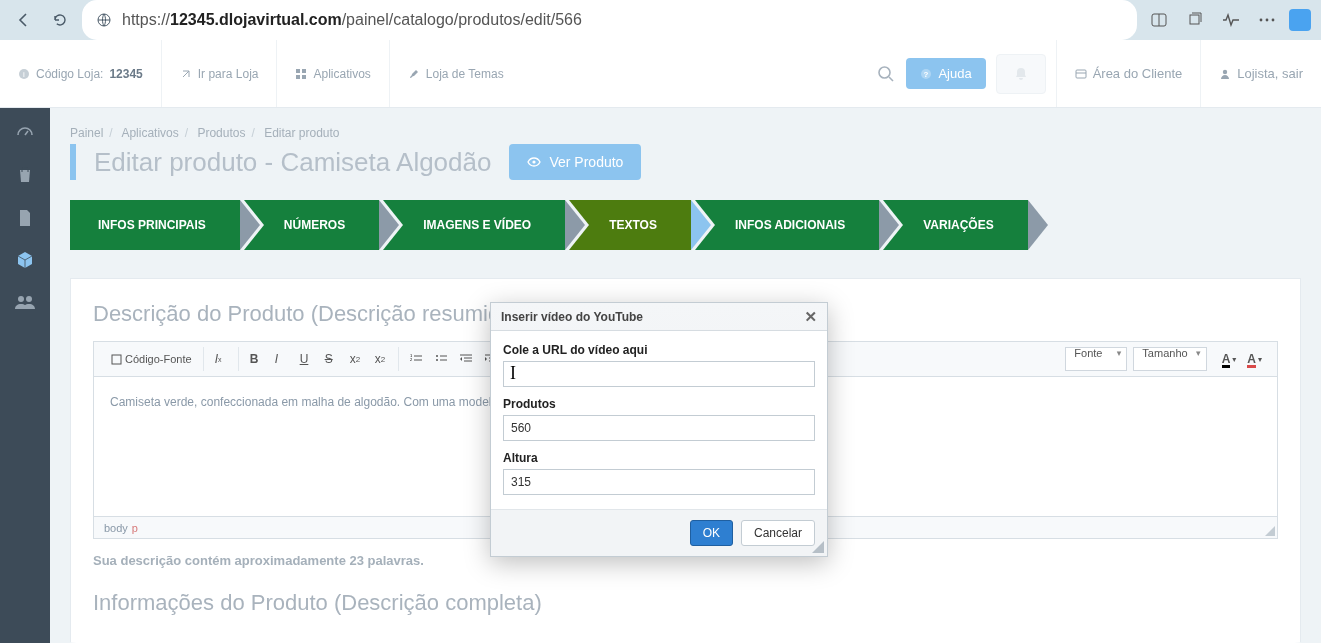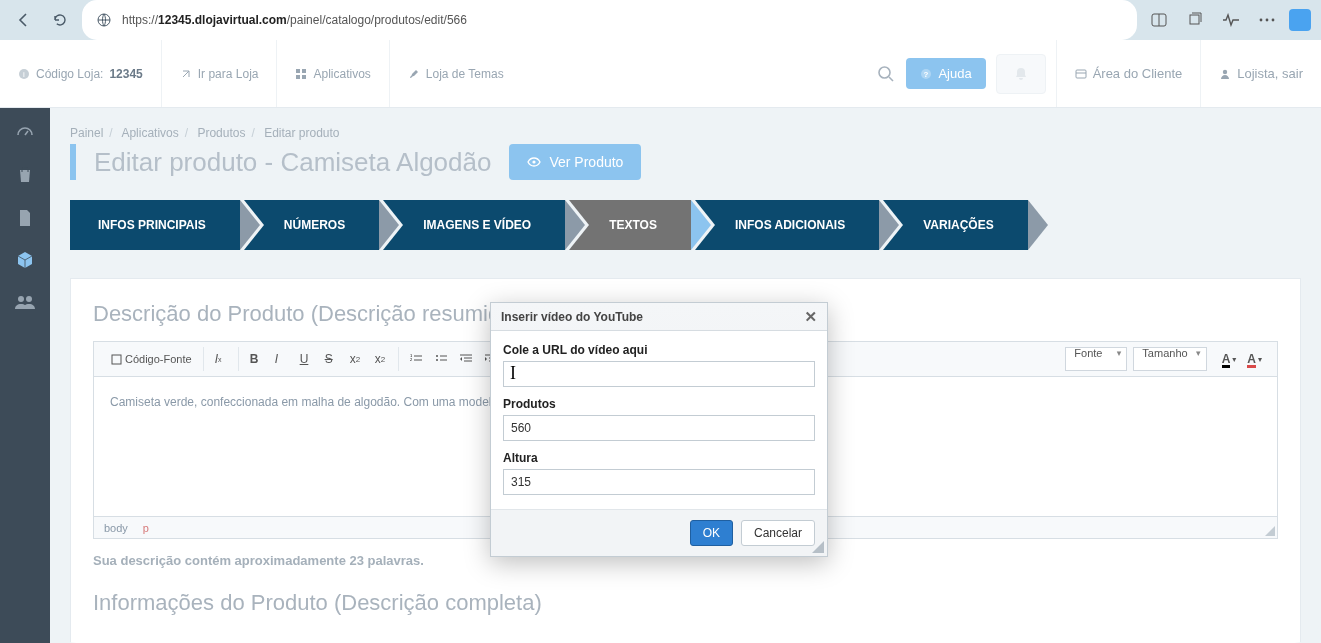--- a/index.html
+++ b/index.html
@@ -1,21 +1,21 @@
 <!DOCTYPE html>
 <html><head>
 <meta charset="utf-8">
 <style>
 * { box-sizing: border-box; margin: 0; padding: 0; }
 body { font-family: -apple-system, "Segoe UI", Arial, sans-serif; font-size: 13px; color: #8a99a8; background: #d8e5ec; width: 1321px; height: 643px; overflow: hidden; position: relative; }
 
 
 .browser-bar { height: 40px; background: #d8e5ec; display: flex; align-items: center; padding: 0 10px; gap: 8px; }
 .browser-bar .nav-btn { width: 28px; height: 28px; display: flex; align-items: center; justify-content: center; color: #4a5a68; cursor: pointer; border-radius: 4px; }
-.addr { flex: 1; height: 40px; background: #fff; border-radius: 15px; display: flex; align-items: center; padding: 16px 14px; gap: 10px; font-size: 12px; color: #555; }
+.addr { flex: 1; height: 40px; background: #fff; border-radius: 15px; display: flex; align-items: center; padding: 16px 14px; gap: 10px; font-size: 16px; color: #555; }
 .addr .url-bold { color: #222; font-weight: 600; }
 .right-icons { display: flex; gap: 8px; align-items: center; }
 .right-icons .i { width: 28px; height: 28px; display:flex;align-items:center;justify-content:center;color:#555;}
 .logo-dot { width:22px;height:22px;background:#4aa3f0;border-radius:4px;}
 
 
 .app { position: absolute; top: 40px; left: 0; right: 0; bottom: 0; background:#eef3f6; }
 
 
 .topbar { height: 68px; background:#fff; display:flex; align-items:center; border-bottom:1px solid #e4eaef; padding:0 0 0 0;}
@@ -37,26 +37,26 @@
 .crumbs{font-size:12px;color:#a5b0ba;margin-bottom:4px;}
 .crumbs a{color:#a5b0ba;text-decoration:none;}
 .crumbs .sep{margin:0 6px;color:#c6cfd6;}
 .page-title-row{display:flex;align-items:center;gap:18px;margin-bottom:20px;}
 .title-bar{width:6px;height:36px;background:#8cc4ef;}
 .page-title{font-size:26px;color:#b5bfc9;font-weight:400;}
 .view-prod{background:#8cc4ef;color:#fff;padding:10px 18px;border-radius:4px;font-size:14px;display:flex;align-items:center;gap:8px;}
 
 
 .wizard{display:flex;margin-bottom:28px;}
-.wstep{position:relative;height:50px;background:#0c4a6e;color:#fff;font-weight:700;font-size:12px;display:flex;align-items:center;justify-content:center;padding:0 34px 0 40px;margin-right:4px;}
+.wstep{position:relative;height:50px;background:#15803d;color:#fff;font-weight:700;font-size:12px;display:flex;align-items:center;justify-content:center;padding:0 34px 0 40px;margin-right:4px;}
 .wstep:first-child{padding-left:28px;}
 .wstep::after{content:"";position:absolute;right:-20px;top:0;border-left:20px solid #8c9aa8;border-top:25px solid transparent;border-bottom:25px solid transparent;z-index:2;}
 .wstep::before{content:"";position:absolute;left:0;top:0;border-left:20px solid #eef3f6;border-top:25px solid transparent;border-bottom:25px solid transparent;z-index:1;}
 .wstep:first-child::before{display:none;}
-.wstep.active{background:#737373;}
+.wstep.active{background:#4d7c0f;}
 .wstep.active::after{border-left-color:#8cc4ef;}
 
 
 .card{background:#fff;border:1px solid #e4eaef;padding:22px;}
 .card h2{font-size:22px;color:#a9b3bd;font-weight:400;margin-bottom:14px;}
 
 
 .ed-toolbar{border:1px solid #d7dee4;background:#f7f9fb;padding:5px 6px;display:flex;align-items:center;gap:2px;flex-wrap:wrap;}
 .ed-grp{display:flex;align-items:center;gap:1px;padding:0 4px;border-right:1px solid #e1e7ec;}
 .ed-grp:last-child{border-right:none;}
@@ -64,21 +64,21 @@
 .ed-src{font-size:11px;padding:0 6px;}
 .ed-sel{height:24px;border:1px solid #d0d7de;background:#fff;font-size:11px;color:#555;display:flex;align-items:center;padding:0 18px 12px 8px;position:relative;min-width:62px;}
 .ed-sel::after{content:"▾";position:absolute;right:5px;font-size:9px;color:#888;}
 .color-btn{position:relative;}
 .color-underline{position:absolute;bottom:2px;left:4px;right:10px;height:3px;background:#000;}
 .color-underline.red{background:#d94a4a;}
 .color-btn::after{content:"▾";font-size:8px;margin-left:2px;}
 
 
 .ed-body{border:1px solid #d7dee4;border-top:none;height:140px;padding:18px 16px;font-size:12px;color:#8a99a8;background:#fff;}
-.ed-foot{border:1px solid #d7dee4;border-top:none;background:#f7f9fb;height:22px;display:flex;align-items:center;padding:0 10px;font-size:11px;color:#8a99a8;gap:15px;position:relative;}
+.ed-foot{border:1px solid #d7dee4;border-top:none;background:#f7f9fb;height:22px;display:flex;align-items:center;padding:0 10px;font-size:11px;color:#8a99a8;gap:4px;position:relative;}
 .ed-foot .grip{position:absolute;right:2px;bottom:2px;width:0;height:0;border-right:10px solid #c3ccd3;border-top:10px solid transparent;}
 .ed-foot .p{color:#d77a7a;}
 .wordcount{font-size:13px;color:#a5b0ba;margin-top:14px;font-weight:bold;}
 
 
 .modal{position:absolute;top:262px;left:490px;width:338px;background:linear-gradient(#f4f6f8,#eceff2);border:1px solid #c3ccd3;box-shadow:0 6px 24px rgba(0,0,0,.25);z-index:50;}
 .modal-head{height:28px;display:flex;align-items:center;justify-content:space-between;padding:0 10px;font-size:12px;color:#444;border-bottom:1px solid #d6dce1;font-weight:600;}
 .modal-head .x{cursor:pointer;color:#666;font-size:15px;}
 .modal-body{padding:12px 12px 4px;background:#fff;}
 .mfield{margin-bottom:10px;}

